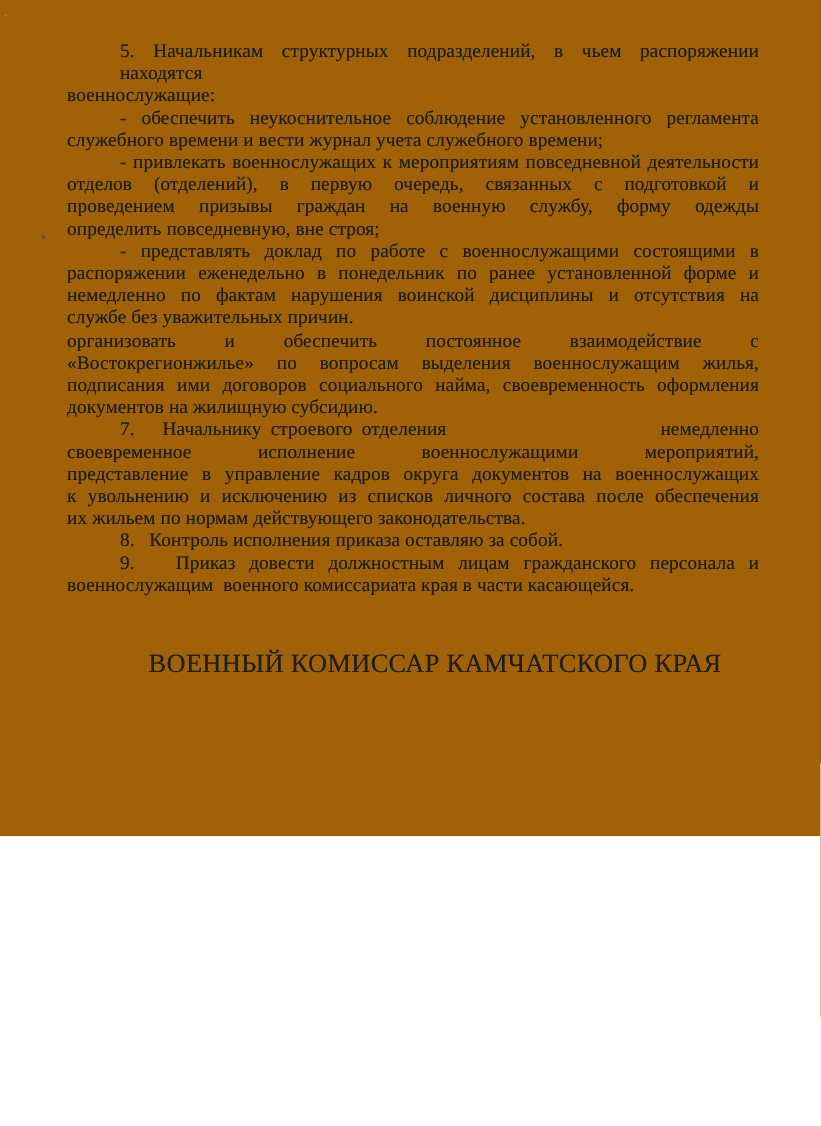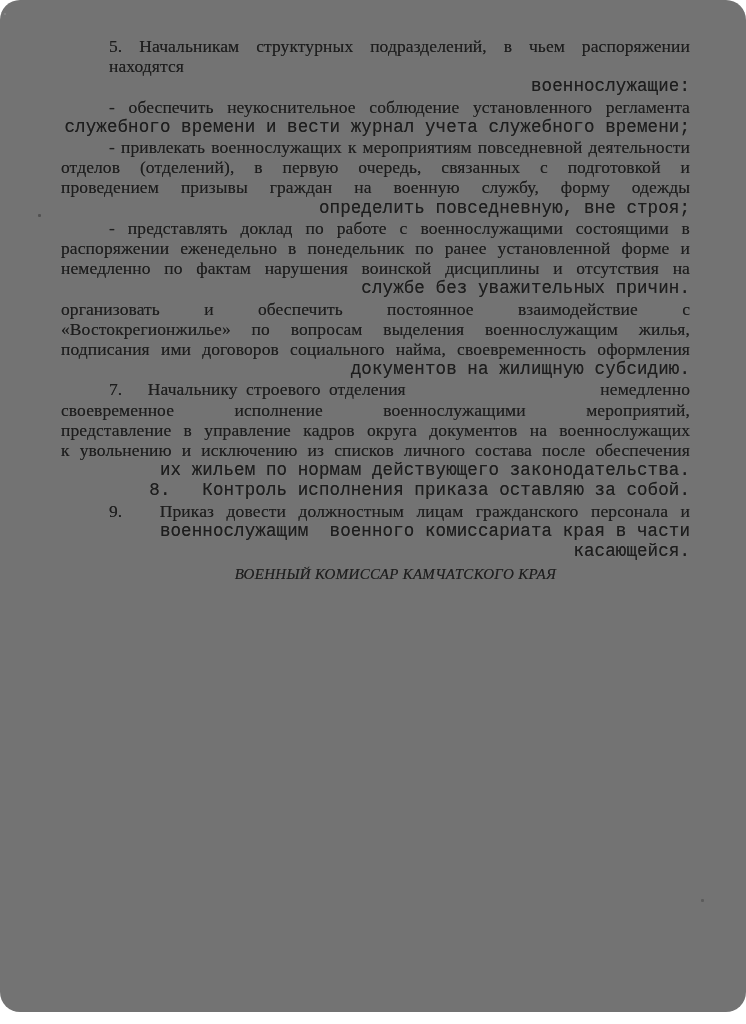--- a/index.html
+++ b/index.html
@@ -3,25 +3,24 @@
 <meta charset="utf-8">
 <style>
   html, body {
     margin: 0;
     padding: 0;
     background: #ffffff;
   }
   .page {
     position: relative;
     width: 746px;
-    height: 1012px;
-    background: #737373;
+    height: 760px;
+    background: #a16207;
     overflow: hidden;
     font-family: "Liberation Serif", "DejaVu Serif", serif;
-    border-radius: 20px;
   }
   .text-block {
     position: absolute;
     left: 61px;
     top: 36px;
     width: 629px;
     font-size: 17.5px;
     line-height: 20.2px;
     color: #1d1d1d;
     text-shadow: 0 0 0.4px #3a3a3a;
@@ -29,52 +28,50 @@
   }
   .line {
     min-height: 20.2px;
     white-space: normal;
   }
   .line--justify {
     text-align: justify;
     text-align-last: justify;
   }
   .line--left {
-    text-align: right;
-    font-family: Liberation Mono, monospace;
+    text-align: left;
   }
   .line--indent {
     padding-left: 48px;
   }
   .line--wide {
     word-spacing: 9px;
   }
   .line--split {
     display: flex;
     justify-content: space-between;
     padding-left: 48px;
     text-align: center;
   }
   .line--split .split-left {
     word-spacing: 4px;
   }
   .signature {
     position: absolute;
     left: 61px;
-    top: 564px;
+    top: 594px;
     width: 629px;
     padding-left: 40px;
     box-sizing: border-box;
     text-align: center;
-    font-size: 15px;
+    font-size: 24px;
     line-height: 20.2px;
     color: #1f1f1f;
     text-shadow: 0 0 0.4px #3a3a3a;
     letter-spacing: 0.3px;
-    font-style: italic;
   }
   .speck {
     position: absolute;
     border-radius: 1px;
   }
 </style>
 </head>
 <body>
 
 <div class="page">

